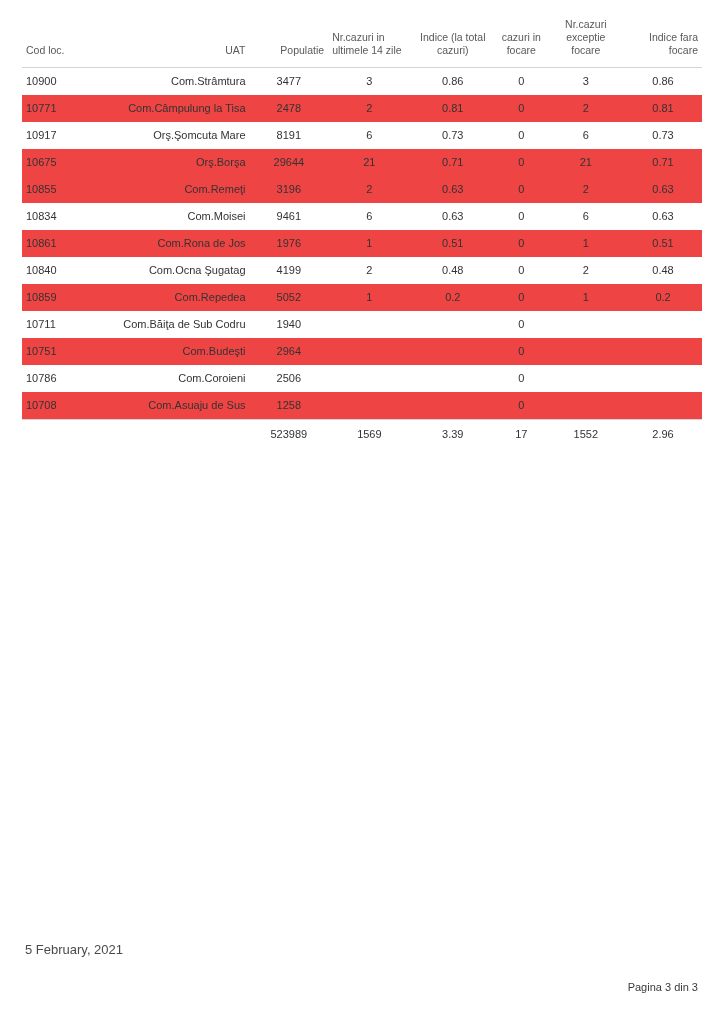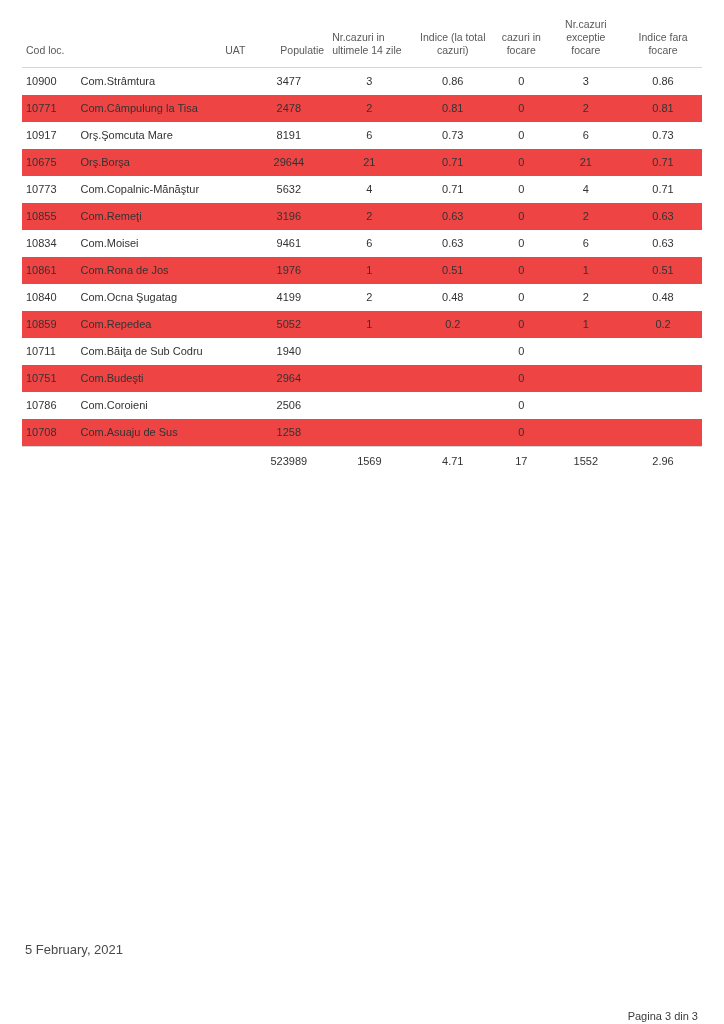--- a/index.html
+++ b/index.html
@@ -49,51 +49,51 @@
   }
   th.h-uat {
     text-align: right;
     width: 180px;
   }
   th.h-pop { text-align: right; width: 80px; }
   th.h-nr14 { text-align: left; width: 86px; }
   th.h-ind { text-align: center; width: 92px; }
   th.h-cazfoc { text-align: center; width: 50px; }
   th.h-exc { text-align: center; width: 78px; }
-  th.h-indfara { text-align: center; width: 84px; }
+  th.h-indfara { text-align: right; width: 84px; }
 
   table.report tbody td {
     padding: 5px 4px;
     font-size: 11px;
     color: #333333;
     line-height: 1.2;
     height: 17px;
   }
   tbody tr.alt td {
     background: #ef4444;
   }
   td.c-cod { text-align: left; padding-left: 6px; white-space: nowrap; }
-  td.c-uat { text-align: left; white-space: nowrap; }
+  td.c-uat { text-align: right; white-space: nowrap; }
   td.c-num { text-align: center; }
   tbody tr.total td {
     border-top: 1px solid #d5d5d5;
     background: #ffffff;
     padding-top: 6px;
   }
   .footer-date {
     position: absolute;
     left: 25px;
     top: 942px;
     font-size: 13px;
     color: #4a4a4a;
   }
   .footer-page {
     position: absolute;
     right: 26px;
-    top: 1010px;
+    top: 981px;
     font-size: 11px;
     color: #3a3a3a;
   }
 </style>
 </head>
 <body>
 
 <div class="page">
 
   <table class="report">
@@ -143,30 +143,20 @@
         <tr class="alt">
           <td class="c-cod">10675</td>
           <td class="c-uat">Orş.Borşa</td>
           <td class="c-num">29644</td>
           <td class="c-num">21</td>
           <td class="c-num">0.71</td>
           <td class="c-num">0</td>
           <td class="c-num">21</td>
           <td class="c-num">0.71</td>
         </tr>
-        <tr>
-          <td class="c-cod">10773</td>
-          <td class="c-uat">Com.Copalnic-Mănăştur</td>
-          <td class="c-num">5632</td>
-          <td class="c-num">4</td>
-          <td class="c-num">0.71</td>
-          <td class="c-num">0</td>
-          <td class="c-num">4</td>
-          <td class="c-num">0.71</td>
-        </tr>
         <tr class="alt">
           <td class="c-cod">10855</td>
           <td class="c-uat">Com.Remeţi</td>
           <td class="c-num">3196</td>
           <td class="c-num">2</td>
           <td class="c-num">0.63</td>
           <td class="c-num">0</td>
           <td class="c-num">2</td>
           <td class="c-num">0.63</td>
         </tr>
@@ -248,21 +238,21 @@
           <td class="c-num"></td>
           <td class="c-num">0</td>
           <td class="c-num"></td>
           <td class="c-num"></td>
         </tr>
         <tr class="total">
           <td class="c-cod"></td>
           <td class="c-uat"></td>
           <td class="c-num">523989</td>
           <td class="c-num">1569</td>
-          <td class="c-num">4.71</td>
+          <td class="c-num">3.39</td>
           <td class="c-num">17</td>
           <td class="c-num">1552</td>
           <td class="c-num">2.96</td>
         </tr>
       </tbody>
   </table>
 
   <div class="footer-date">5 February, 2021</div>
   <div class="footer-page">Pagina 3 din 3</div>
 

